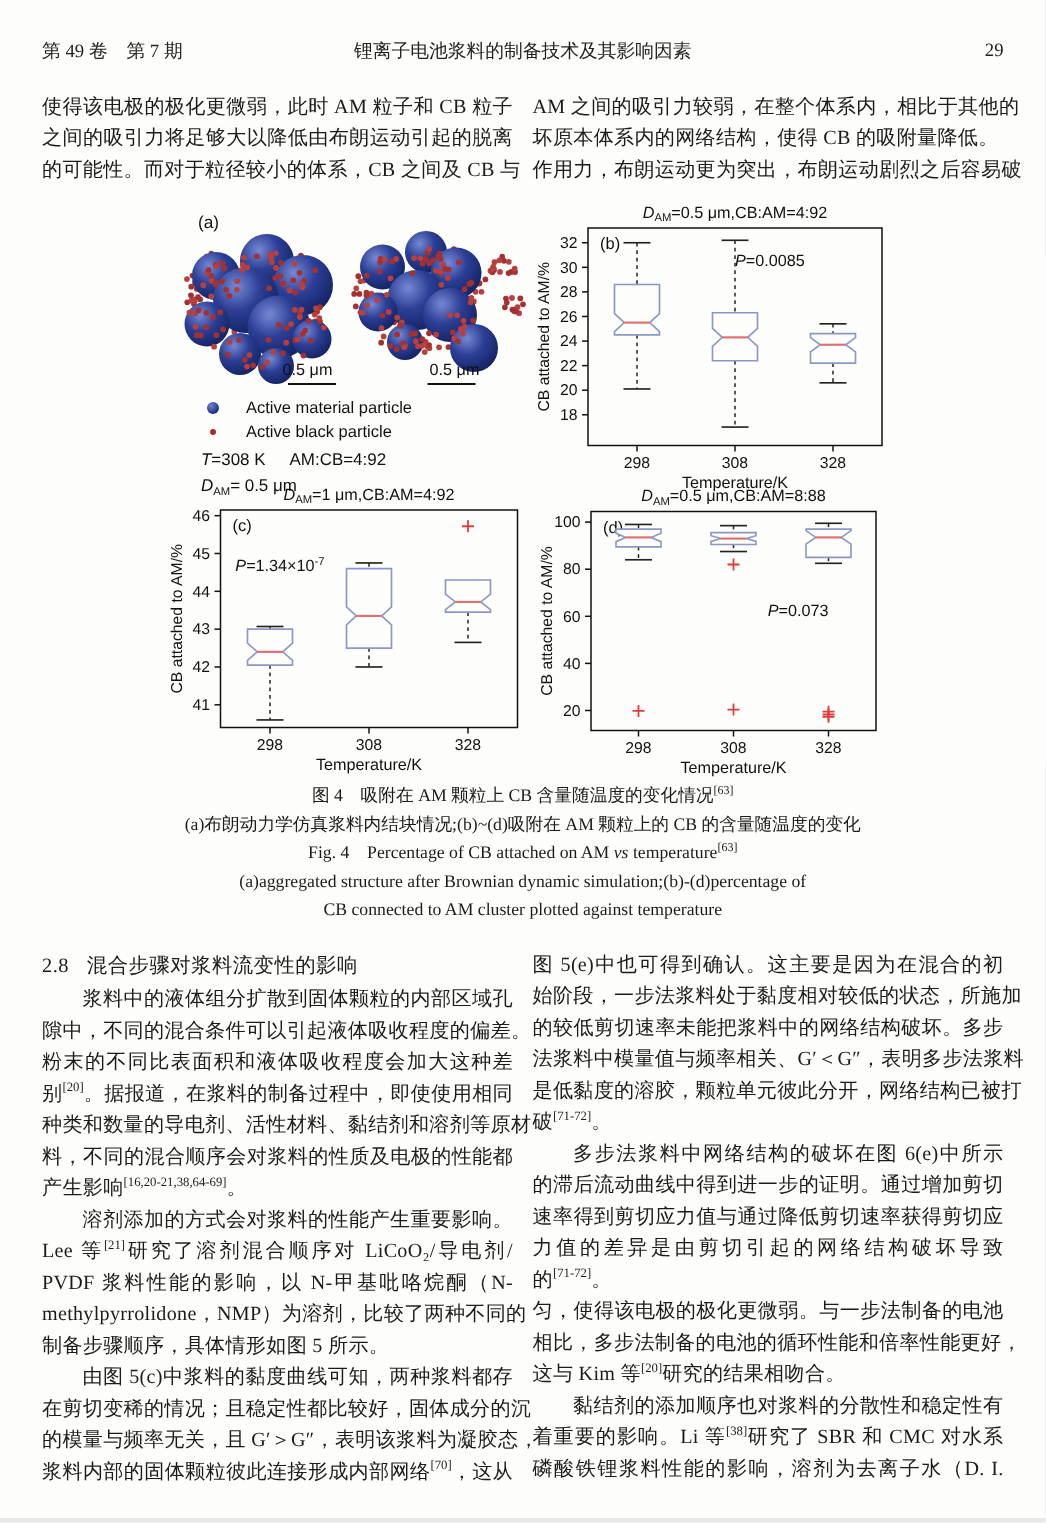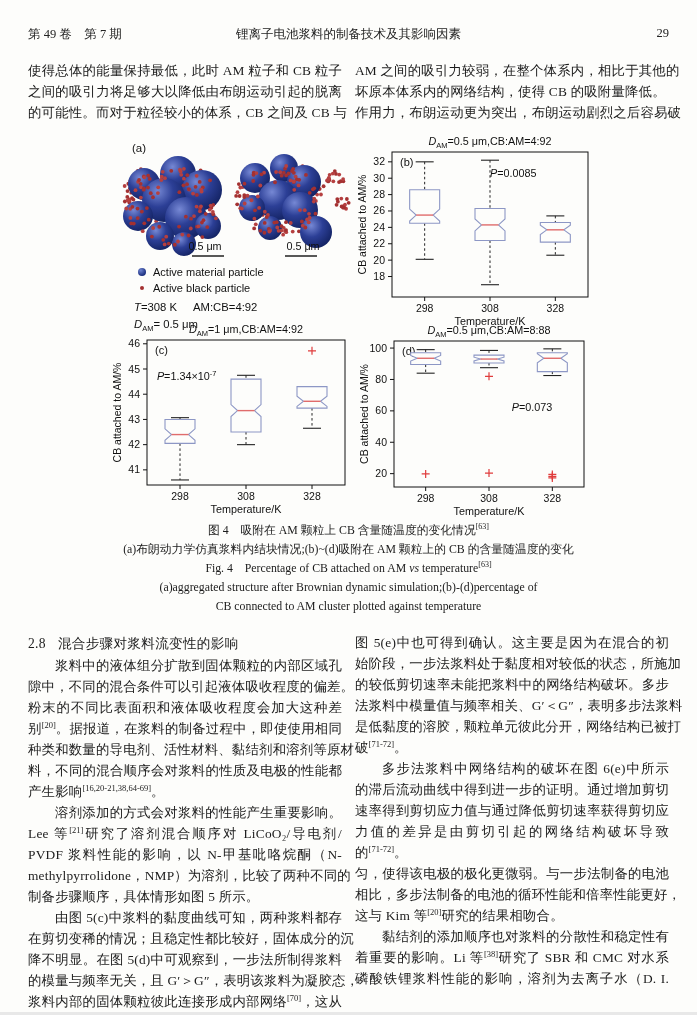--- a/index.html
+++ b/index.html
@@ -20,21 +20,21 @@
   .intro-l{left:28px;top:60px;}
   .intro-r{left:355px;top:60px;}
   .body-l{left:28px;top:632px;}
   .body-r{left:355px;top:632px;}
   .sechead{font-size:13.6px;font-weight:normal;line-height:23px;white-space:nowrap;letter-spacing:0.3px;}
   .sechead .num{margin-right:12px;}
   
   .panel{position:absolute;}
   .pa-legend{position:absolute;left:28px;top:126px;font-family:"Liberation Sans","DejaVu Sans",sans-serif;
              font-size:11px;color:#111;line-height:16px;}
-  .lrow{display:flex;align-items:center;}
+  .lrow{display:flex;align-items:center;gap:11px;}
   .dot-am{width:8px;height:8px;border-radius:50%;background:radial-gradient(circle at 35% 30%,#6d82cf,#1d3180 70%);
           display:inline-block;margin:0 7px 0 2px;}
   .dot-cb{width:4px;height:4px;border-radius:50%;background:#a43131;display:inline-block;margin:0 9px 0 4px;}
   .pa-params{position:absolute;left:26px;top:161px;font-family:"Liberation Sans","DejaVu Sans",sans-serif;
              font-size:11.3px;color:#111;line-height:17px;}
   .pa-params .gap{display:inline-block;width:16px;}
   .pa-params sub{font-size:7.5px;}
   
   .caps{position:absolute;left:0;right:0;top:521px;text-align:center;color:#1b1b1b;}
   .cap{font-size:11.8px;line-height:19px;}
@@ -46,21 +46,21 @@
 
 <div class="page">
 
   <div class="hdr">
     <span class="hl">第 49 卷　第 7 期</span>
     <span class="hc">锂离子电池浆料的制备技术及其影响因素</span>
     <span class="hr">29</span>
   </div>
 
   <div class="col intro-l">
-      <div class="line">使得总体的能量保持最低，此时 AM 粒子和 CB 粒子</div>
+      <div class="line">使得该电极的极化更微弱，此时 AM 粒子和 CB 粒子</div>
       <div class="line">之间的吸引力将足够大以降低由布朗运动引起的脱离</div>
       <div class="line">的可能性。而对于粒径较小的体系，CB 之间及 CB 与</div>
     </div>
   <div class="col intro-r">
       <div class="line">AM 之间的吸引力较弱，在整个体系内，相比于其他的</div>
       <div class="line pend">坏原本体系内的网络结构，使得 CB 的吸附量降低。</div>
       <div class="line">作用力，布朗运动更为突出，布朗运动剧烈之后容易破</div>
     </div>
 
   <div>
@@ -603,21 +603,20 @@
         <div class="line">种类和数量的导电剂、活性材料、黏结剂和溶剂等原材</div>
         <div class="line">料，不同的混合顺序会对浆料的性质及电极的性能都</div>
         <div class="line pend">产生影响<sup>[16,20-21,38,64-69]</sup>。</div>
         <div class="line ind">溶剂添加的方式会对浆料的性能产生重要影响。</div>
         <div class="line">Lee 等<sup>[21]</sup>研究了溶剂混合顺序对 LiCoO₂/导电剂/</div>
         <div class="line">PVDF 浆料性能的影响，以 N-甲基吡咯烷酮（N-</div>
         <div class="line">methylpyrrolidone，NMP）为溶剂，比较了两种不同的</div>
         <div class="line pend">制备步骤顺序，具体情形如图 5 所示。</div>
         <div class="line ind">由图 5(c)中浆料的黏度曲线可知，两种浆料都存</div>
         <div class="line">在剪切变稀的情况；且稳定性都比较好，固体成分的沉</div>
-        <div class="line">降不明显。在图 5(d)中可观察到，一步法所制得浆料</div>
         <div class="line">的模量与频率无关，且 G′＞G″，表明该浆料为凝胶态，</div>
         <div class="line">浆料内部的固体颗粒彼此连接形成内部网络<sup>[70]</sup>，这从</div>
       </div>
   </div>
   <div class="col body-r">
       <div class="line">图 5(e)中也可得到确认。这主要是因为在混合的初</div>
       <div class="line">始阶段，一步法浆料处于黏度相对较低的状态，所施加</div>
       <div class="line">的较低剪切速率未能把浆料中的网络结构破坏。多步</div>
       <div class="line">法浆料中模量值与频率相关、G′＜G″，表明多步法浆料</div>
       <div class="line">是低黏度的溶胶，颗粒单元彼此分开，网络结构已被打</div>

